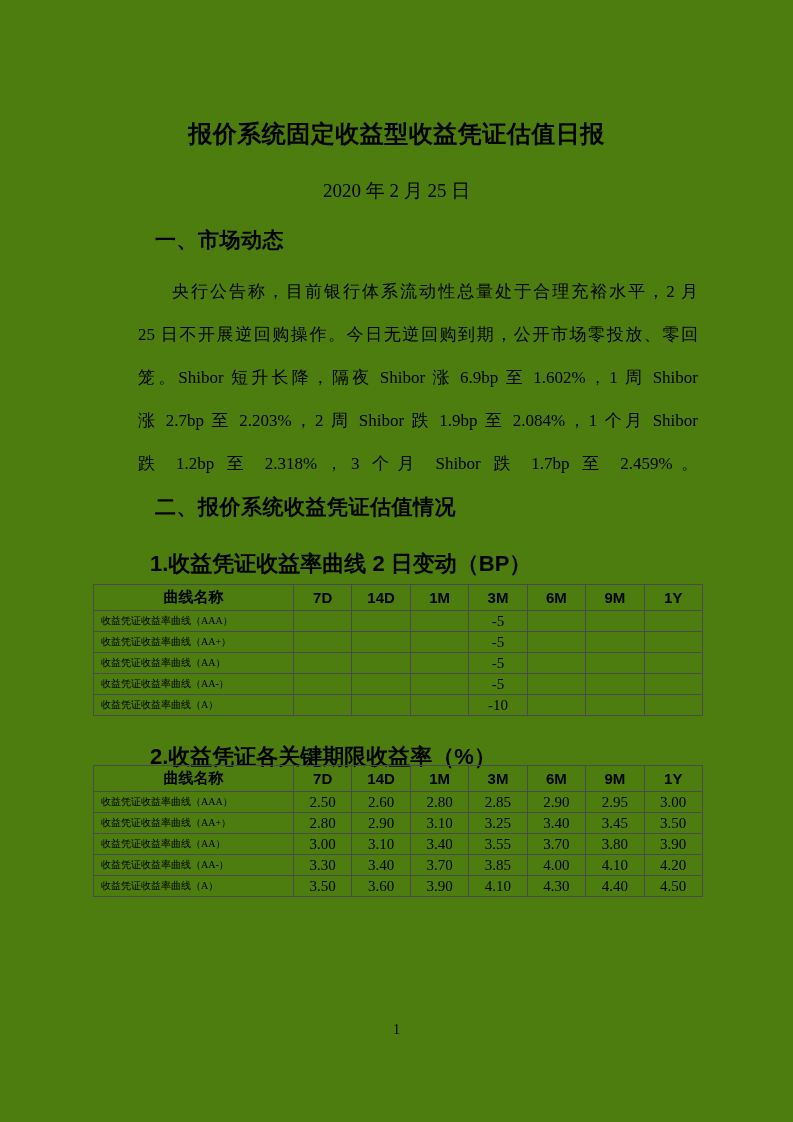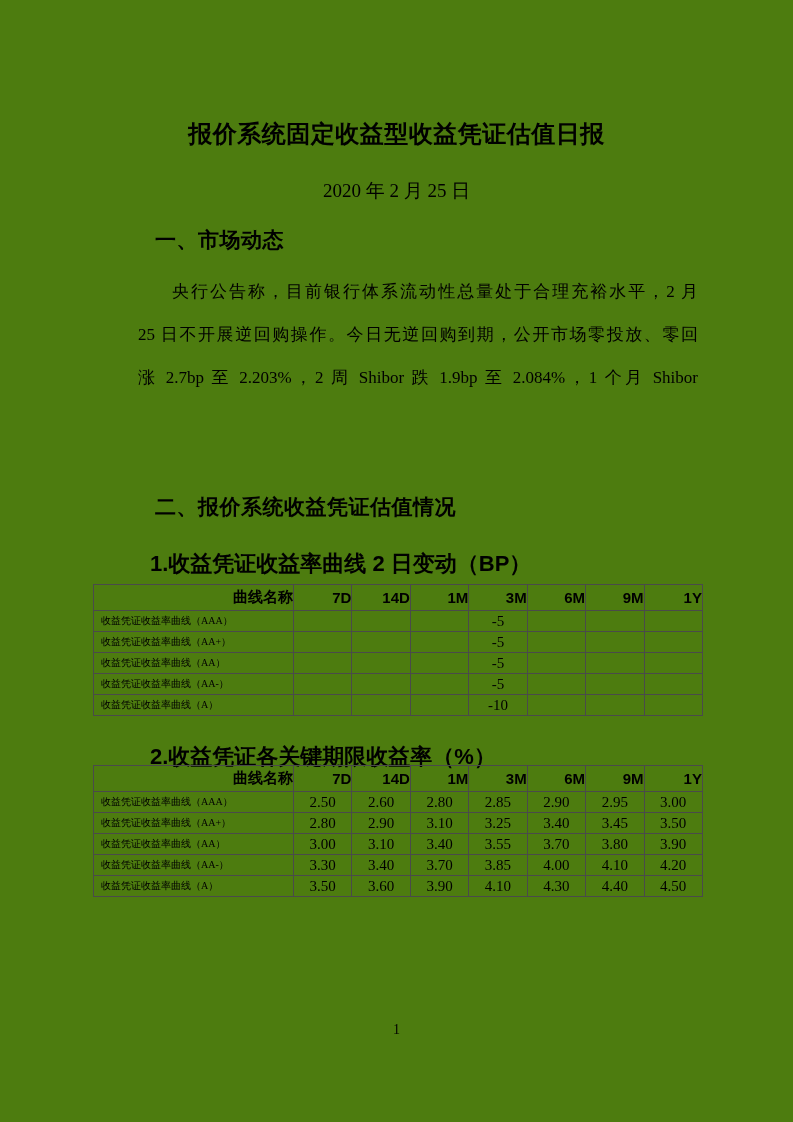--- a/index.html
+++ b/index.html
@@ -64,21 +64,21 @@
   .vtable col.c-val  { width: 58.43px; }
   .vtable th, .vtable td {
     border: 1px solid #4a4a4a;
     padding: 0;
     vertical-align: middle;
     overflow: hidden;
   }
   .vtable th {
     height: 25px;
     font-family: "Liberation Sans", sans-serif;
-    font-weight: bold; font-size: 15px; text-align: right;
+    font-weight: bold; font-size: 15px; text-align: center;
   }
   .vtable td { height: 20px; }
   .vtable td.name {
     text-align: left; padding-left: 7px;
     font-size: 10px; white-space: nowrap;
   }
   .vtable td.val { text-align: center; font-size: 15px; }
   .page-num {
     position: absolute; top: 1022px; left: 0; width: 100%;
     text-align: center; font-size: 14px;
@@ -90,21 +90,23 @@
 <div class="page">
 
   <div class="doc-title">报价系统固定收益型收益凭证估值日报</div>
   <div class="doc-date">2020 年 2 月 25 日</div>
 
   <div class="sec-heading one">一、市场动态</div>
 
   <div class="para">
     <div class="para-line first">央行公告称，目前银行体系流动性总量处于合理充裕水平，2 月</div>
     <div class="para-line">25 日不开展逆回购操作。今日无逆回购到期，公开市场零投放、零回</div>
+    <div class="para-line">笼。Shibor 短升长降，隔夜 Shibor 涨 6.9bp 至 1.602%，1 周 Shibor</div>
     <div class="para-line">涨 2.7bp 至 2.203%，2 周 Shibor 跌 1.9bp 至 2.084%，1 个月 Shibor</div>
+    <div class="para-line">跌 1.2bp 至 2.318%，3 个月 Shibor 跌 1.7bp 至 2.459%。</div>
   </div>
 
   <div class="sec-heading two">二、报价系统收益凭证估值情况</div>
 
   <div class="tbl-caption c1">1.收益凭证收益率曲线 2 日变动（BP）</div>
 
   <table class="vtable t1">
     <colgroup>
         <col class="c-name">
         <col class="c-val">

